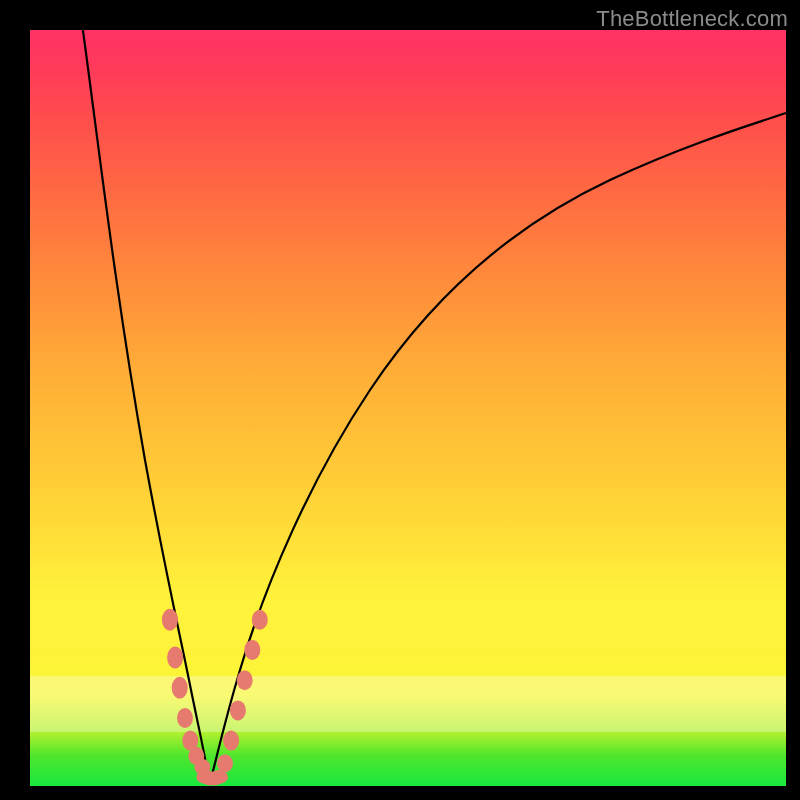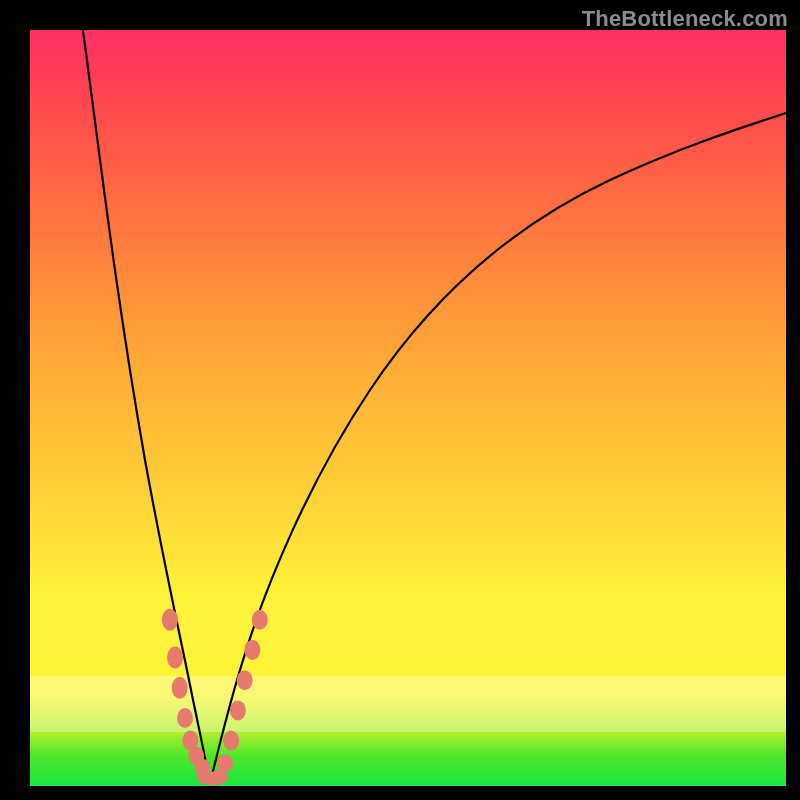--- a/index.html
+++ b/index.html
@@ -46,21 +46,21 @@
     left: 0;
     width: 100%;
     background: rgba(255,255,255,0.32);
   }
   .watermark {
     position: absolute;
     top: 6px;
     right: 12px;
     color: #8b8b8b;
     font-size: 22px;
-    font-weight: 700;
+    font-weight: 400;
     letter-spacing: 0.2px;
     user-select: none;
   }
   svg.curves {
     position: absolute;
     left: 0;
     top: 0;
     width: 756px;
     height: 756px;
     overflow: visible;

